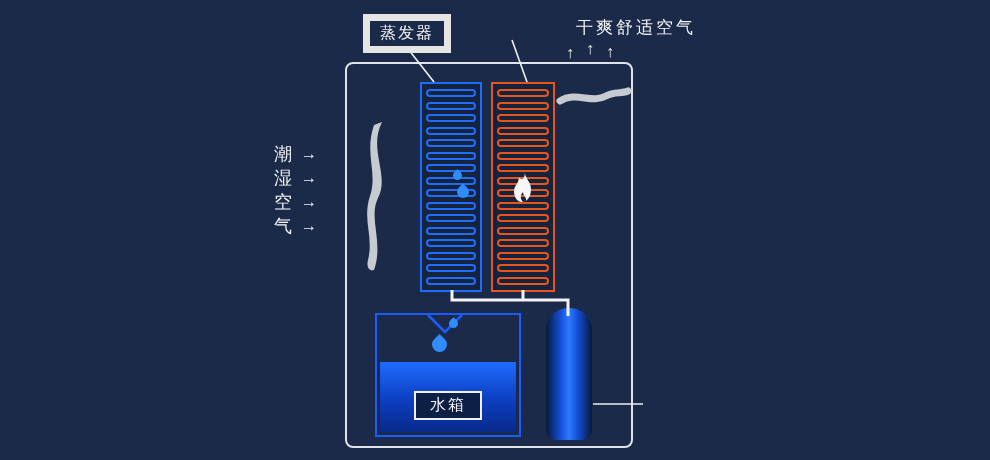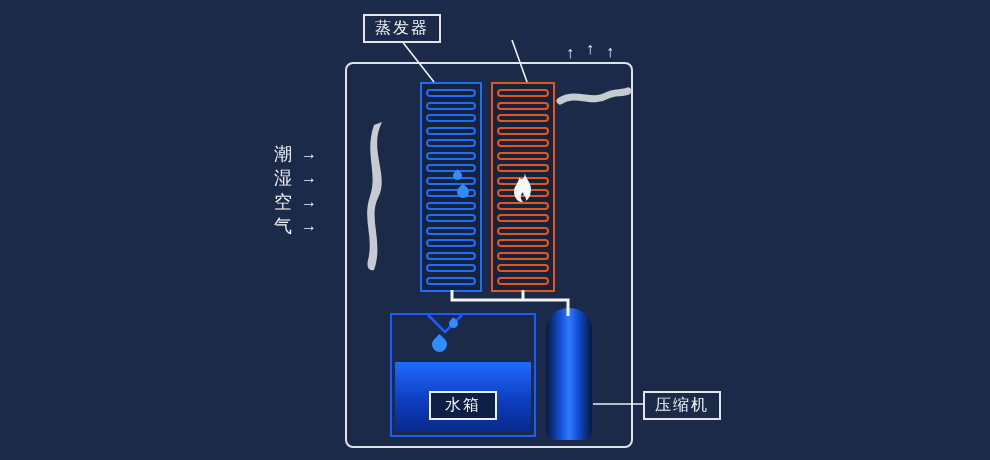--- a/index.html
+++ b/index.html
@@ -8,21 +8,21 @@
     background:#1b2a48; overflow:hidden;
     font-family:"Liberation Sans", sans-serif; color:#f2f4f7;
   }
   
   .machine-outline {
     position:absolute; left:345px; top:62px; width:288px; height:386px;
     border:2px solid #dfe3e9; border-radius:8px; box-sizing:border-box;
   }
   
   .label-box {
-    position:absolute; border:2px solid #e5e5e5; background:#1b2a48;
+    position:absolute; border:7px solid #e5e5e5; background:#1b2a48;
     padding:2px 10px; font-size:16px; letter-spacing:2px; z-index:6; white-space:nowrap;
   }
   .evap-label { left:363px; top:14px; }
   .cond-label { left:477px; top:14px; }
   .comp-label { left:643px; top:391px; }
   
   .dry-air { position:absolute; left:576px; top:16px; font-size:17px; letter-spacing:3px; z-index:6; }
   .up-arrows { position:absolute; left:566px; top:44px; display:flex; gap:12px; font-size:16px; color:#eef1f5; z-index:6; }
   .up-arrows span:nth-child(2) { transform:translateY(-4px); }
   .up-arrows span:nth-child(3) { transform:translateY(-1px); }
@@ -51,21 +51,21 @@
   .drop.d4 { left:432px; top:337px; width:15px; height:15px; }
   
   .flame { position:absolute; left:511px; top:171px; z-index:5; }
   .fan   { position:absolute; left:362px; top:120px; z-index:3; }
   .swish { position:absolute; left:556px; top:86px; z-index:3; }
   
   .pipes { position:absolute; left:0; top:0; z-index:4; pointer-events:none; }
   
   .tank {
     position:absolute; left:375px; top:313px; width:146px; height:124px;
-    border:2px solid #1a5cff; box-sizing:border-box; z-index:3;margin-left:15px;
+    border:2px solid #1a5cff; box-sizing:border-box; z-index:3;
   }
   .tank-water {
     position:absolute; left:3px; right:3px; bottom:3px; height:70px;
     background:linear-gradient(180deg,#1e6bff 0%,#0d3ec0 55%,#072a8a 100%);
   }
   .tank-label {
     position:absolute; left:50%; top:76px; transform:translateX(-50%);
     border:2px solid #eef1f5; background:#0e1f45; padding:2px 14px;
     font-size:16px; letter-spacing:2px; z-index:4; white-space:nowrap;
   }
@@ -87,20 +87,21 @@
     <path d="M452 290 L452 300 L568 300 L568 316" fill="none" stroke="#f2f4f7" stroke-width="3"></path>
     <path d="M523 290 L523 300" fill="none" stroke="#f2f4f7" stroke-width="3"></path>
     <path d="M401 40 L434 82" fill="none" stroke="#eef1f5" stroke-width="1.6"></path>
     <path d="M512 40 L527 82" fill="none" stroke="#eef1f5" stroke-width="1.6"></path>
     <path d="M593 404 L643 404" fill="none" stroke="#eef1f5" stroke-width="1.6"></path>
     <path d="M428 315 L445 332 L462 315" fill="none" stroke="#1a5cff" stroke-width="2.5"></path>
   </svg>
 
   <div class="label-box evap-label">蒸发器</div>
 
+  <div class="dry-air">干爽舒适空气</div>
   <div class="up-arrows">
     <span>↑</span>
     <span>↑</span>
     <span>↑</span>
   </div>
 
   <div class="humid">
     <div class="humid-row">
       <span>潮</span>
       <span class="arr">→</span>
@@ -173,15 +174,14 @@
     <path d="M14 0 C13 7 20 10 20 18 C20 26 16 31 11 31 C6 31 3 26 3 20 C3 15 8 12 8 6 C10 10 14 9 14 0 Z
              M12 31 C9 28 9 24 12 21 C12 25 16 26 15 30 Z" fill="#f6f8fb" fill-rule="evenodd"></path>
   </svg>
 
   <div class="tank">
     <div class="tank-water"></div>
     <div class="tank-label">水箱</div>
   </div>
 
   <div class="compressor"></div>
-  <div class="label-box comp-label">压缩机</div>
 
 </div>
 
 </body></html>

